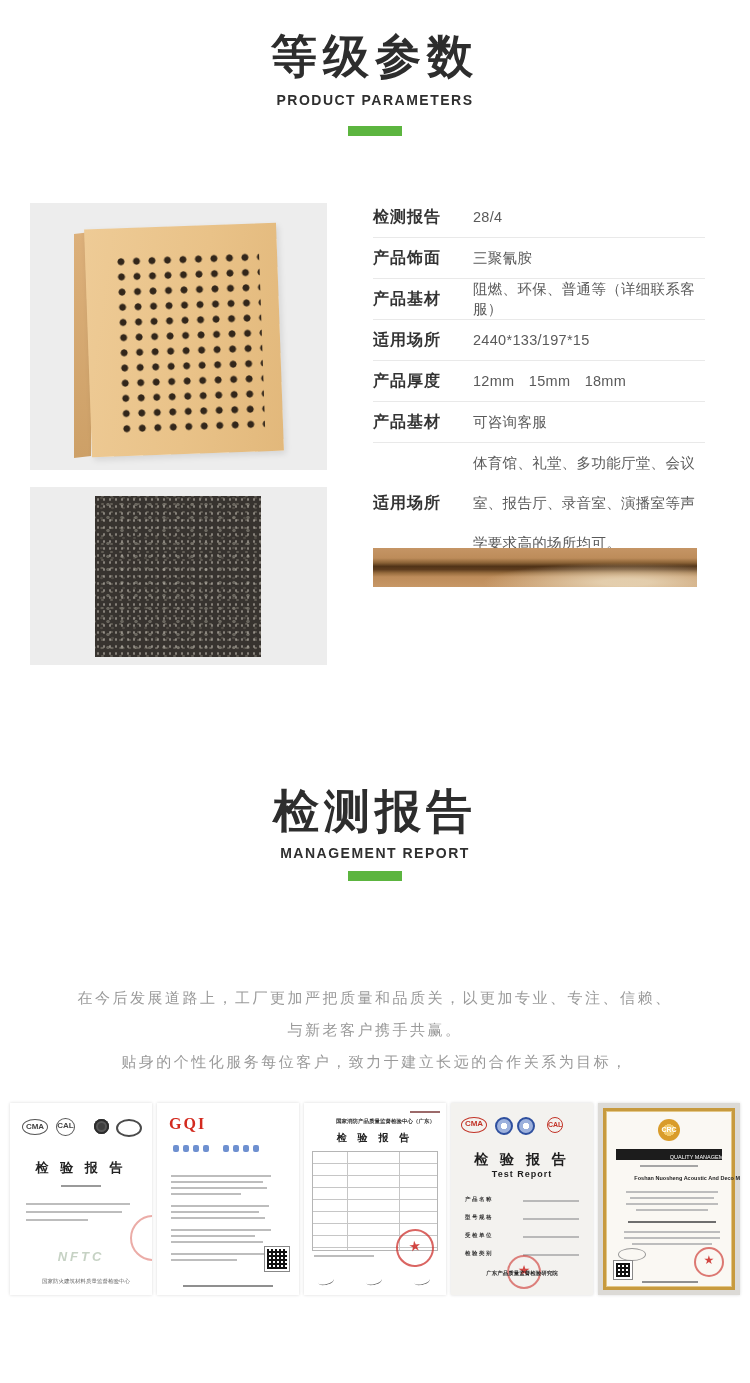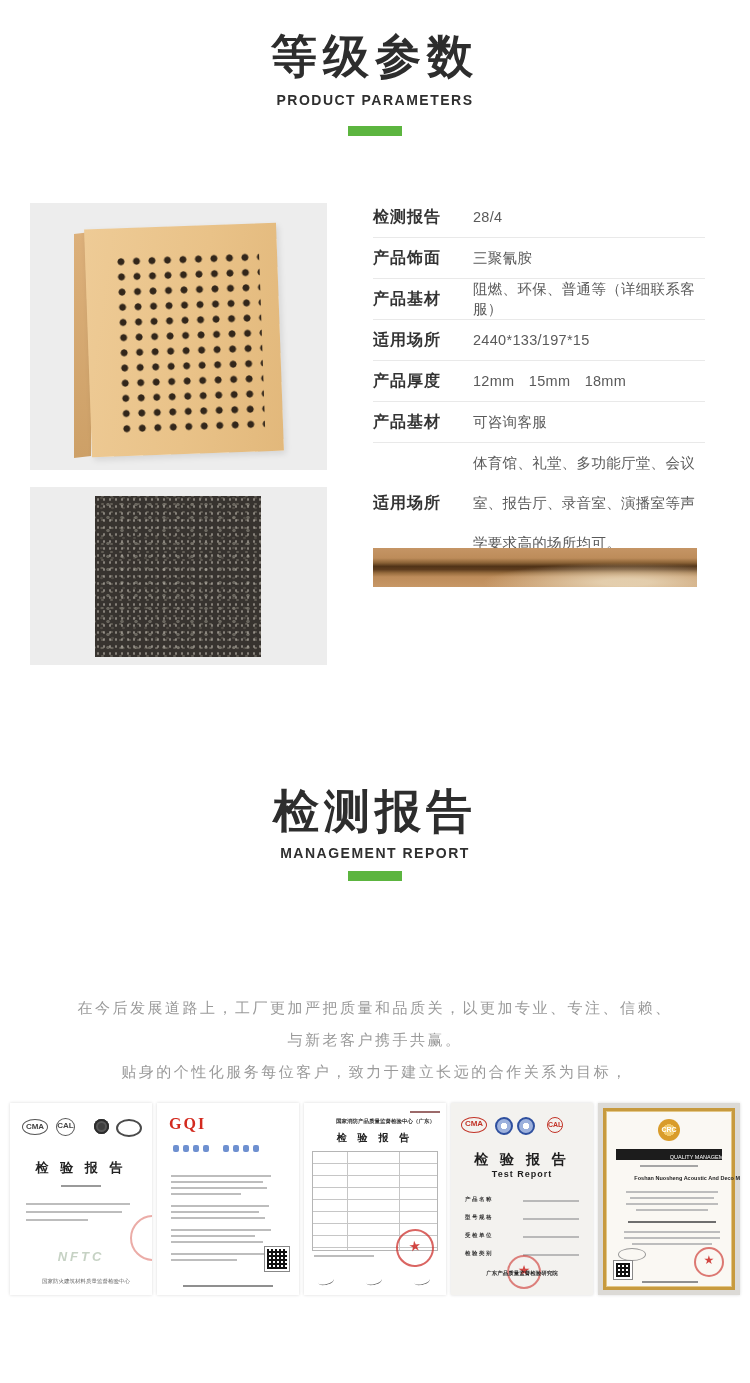--- a/index.html
+++ b/index.html
@@ -187,21 +187,21 @@
   </div>
 
   <div class="abs wood-strip"></div>
 </div>
 
 <div id="sec2">
   <div class="abs sec-title" style="top:36px;letter-spacing:5px">检测报告</div>
   <div class="abs sec-sub" style="top:100px">MANAGEMENT REPORT</div>
   <div class="abs green-bar" style="top:126px"></div>
 
-  <div class="abs statement" style="top:247px">
+  <div class="abs statement" style="top:237px">
     <div>在今后发展道路上，工厂更加严把质量和品质关，以更加专业、专注、信赖、</div>
     <div>与新老客户携手共赢。</div>
     <div>贴身的个性化服务每位客户，致力于建立长远的合作关系为目标，</div>
   </div>
 
   <div class="abs cert-row">
 
     <div class="cert">
       <div class="oval-logo" style="top:16px;left:12px">CMA</div>
       <div class="oval-logo" style="top:15px;left:46px;width:17px;height:16px;border-radius:50%">CAL</div>

